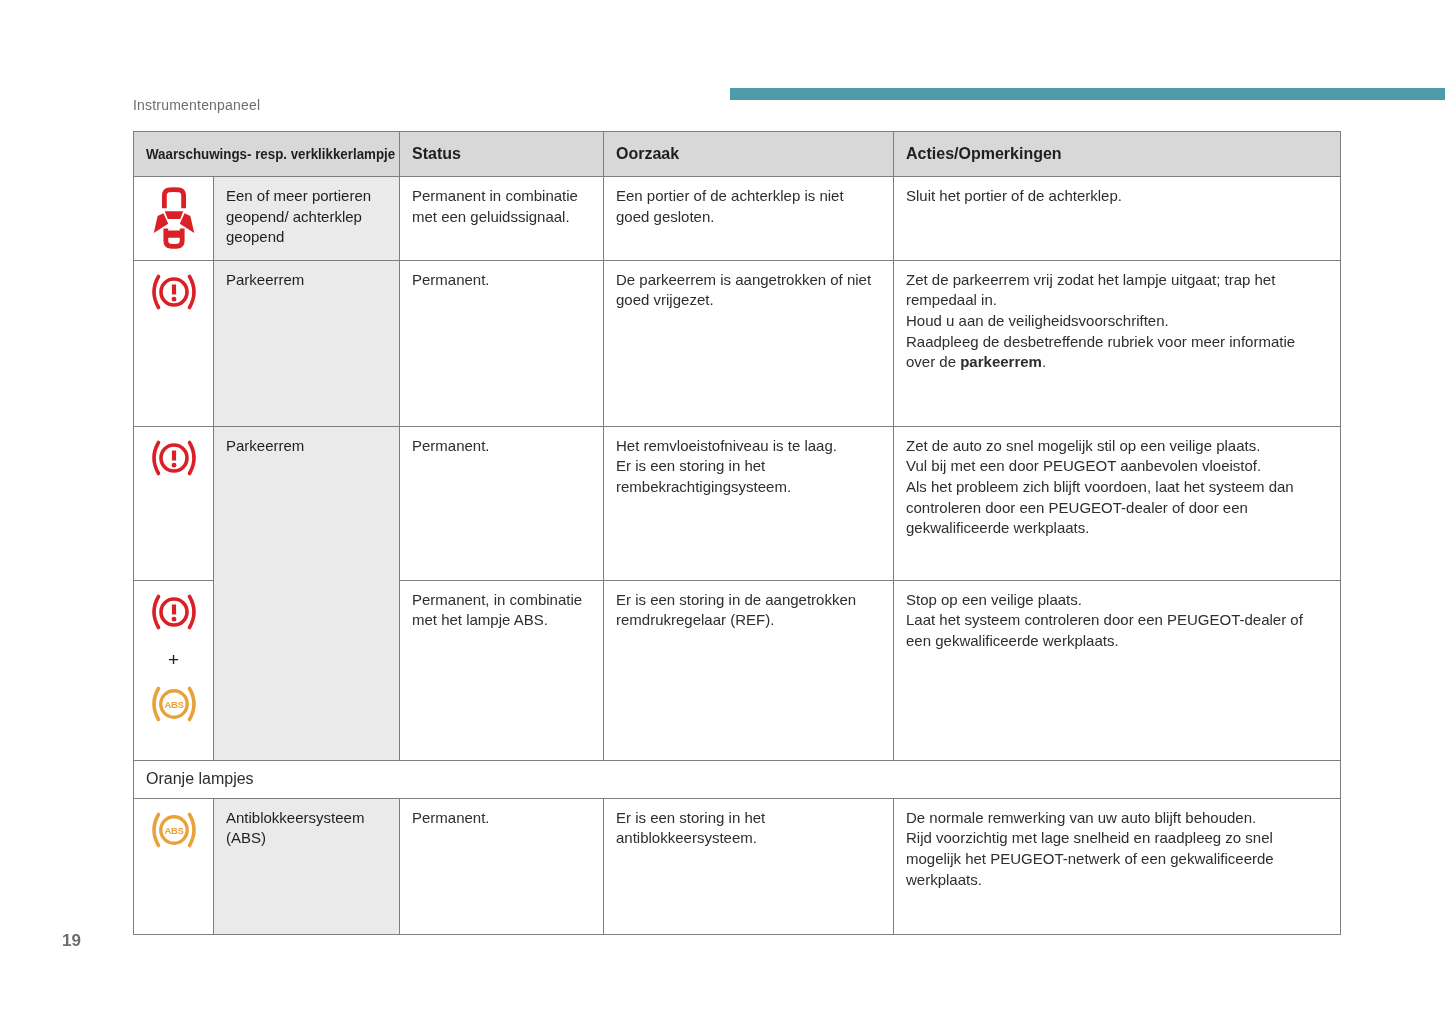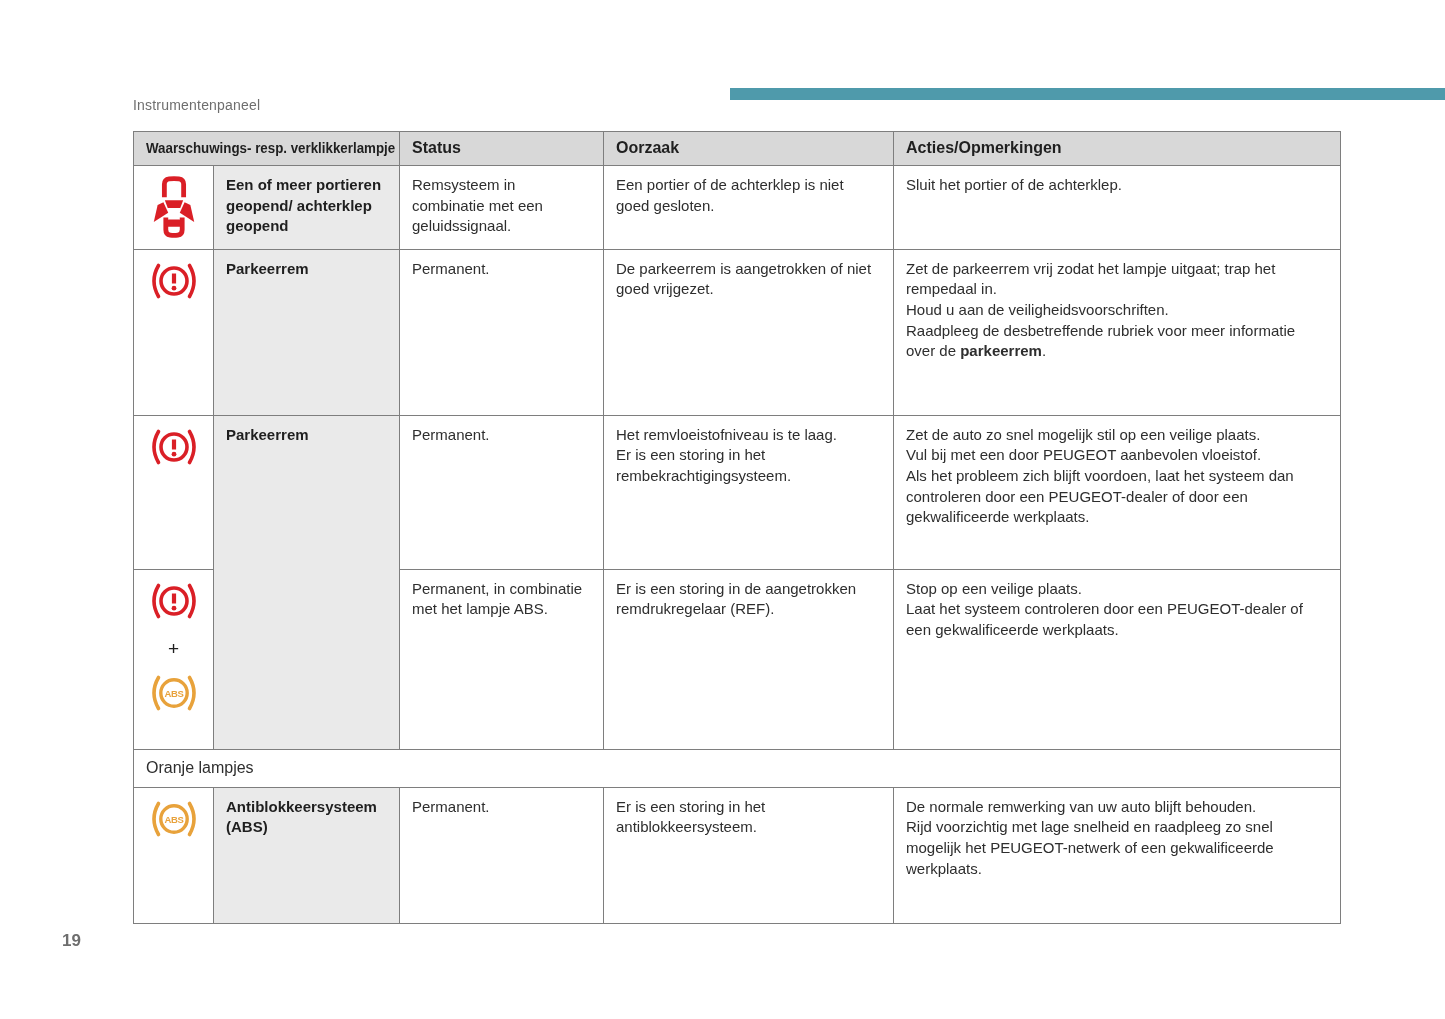--- a/index.html
+++ b/index.html
@@ -39,21 +39,21 @@
   .col-label{width:186px;}
   .col-status{width:204px;}
   .col-cause{width:290px;}
   .col-actions{width:447px;}
   th,td{
     border:1px solid var(--table-border);
     vertical-align:top;
     font-size:15px;line-height:1.38;
     padding:9px 14px 9px 12px;
   }
-  thead tr{height:34px;}
+  thead tr{height:45px;}
   th{
     background:var(--header-bg);
     text-align:left;vertical-align:middle;
     font-size:16px;font-weight:bold;color:#1f1f1f;
     padding:4px 12px;
   }
   th .condensed{
     display:inline-block;white-space:nowrap;
     font-size:15.5px;transform:scaleX(0.86);transform-origin:left center;
   }
@@ -61,21 +61,21 @@
   tr.r2{height:166px;}
   tr.r3{height:154px;}
   tr.r4{height:180px;}
   tr.section-row{height:38px;}
   tr.r5{height:136px;}
   td.icon-cell{
     text-align:center;padding:9px 4px 4px 4px;
   }
   td.label-cell{
     background:var(--label-bg);
-    font-weight:bold;color:#1f1f1f;
+    font-weight:normal;color:#1f1f1f;
     white-space:pre-line;
   }
   td.text-cell{white-space:pre-line;}
   tr.section-row td{
     vertical-align:middle;font-size:16px;padding:4px 12px;
     background:#fff;
     margin-top:48px;
   }
   .plus-sign{
     font-size:19px;color:#1f1f1f;line-height:1;
@@ -119,21 +119,21 @@
         <svg width="52" height="64" viewBox="0 0 54 66" aria-hidden="true">
           <path class="stroke-red" stroke-width="5" d="M17 23 L17 9.5 Q17 4.6 22 3.9 Q27 3.2 32 3.9 Q37 4.6 37 9.5 L37 23"></path>
           <path class="fill-red" d="M17.5 26 L36.5 26 L33.5 34 L20.5 34 Z"></path>
           <path class="fill-red" d="M16 28 L21 39 L6 48.5 L10 31 Z"></path>
           <path class="fill-red" d="M38 28 L33 39 L48 48.5 L44 31 Z"></path>
           <path class="stroke-red" stroke-width="5" d="M18.5 44 L18.5 56.5 Q18.5 61.4 23 62.1 Q27 62.8 31 62.1 Q35.5 61.4 35.5 56.5 L35.5 44"></path>
           <path class="fill-red" d="M21 46 L33 46 L35 53.5 L19 53.5 Z"></path>
         </svg>
       </td>
       <td class="label-cell">Een of meer portieren geopend/ achterklep geopend</td>
-      <td class="text-cell">Remsysteem in combinatie met een geluidssignaal.</td>
+      <td class="text-cell">Permanent in combinatie met een geluidssignaal.</td>
       <td class="text-cell">Een portier of de achterklep is niet goed gesloten.</td>
       <td class="text-cell">Sluit het portier of de achterklep.</td>
     </tr>
 
     <tr class="r2">
       <td class="icon-cell">
         <svg width="60" height="46" viewBox="0 0 60 46" aria-hidden="true">
           <path class="stroke-red" stroke-width="3.6" stroke-linecap="round" d="M14.5 6.5 Q5.5 22 14.5 37.5"></path>
           <path class="stroke-red" stroke-width="3.6" stroke-linecap="round" d="M45.5 6.5 Q54.5 22 45.5 37.5"></path>
           <circle class="stroke-red" stroke-width="3.6" cx="30" cy="22" r="13"></circle>

